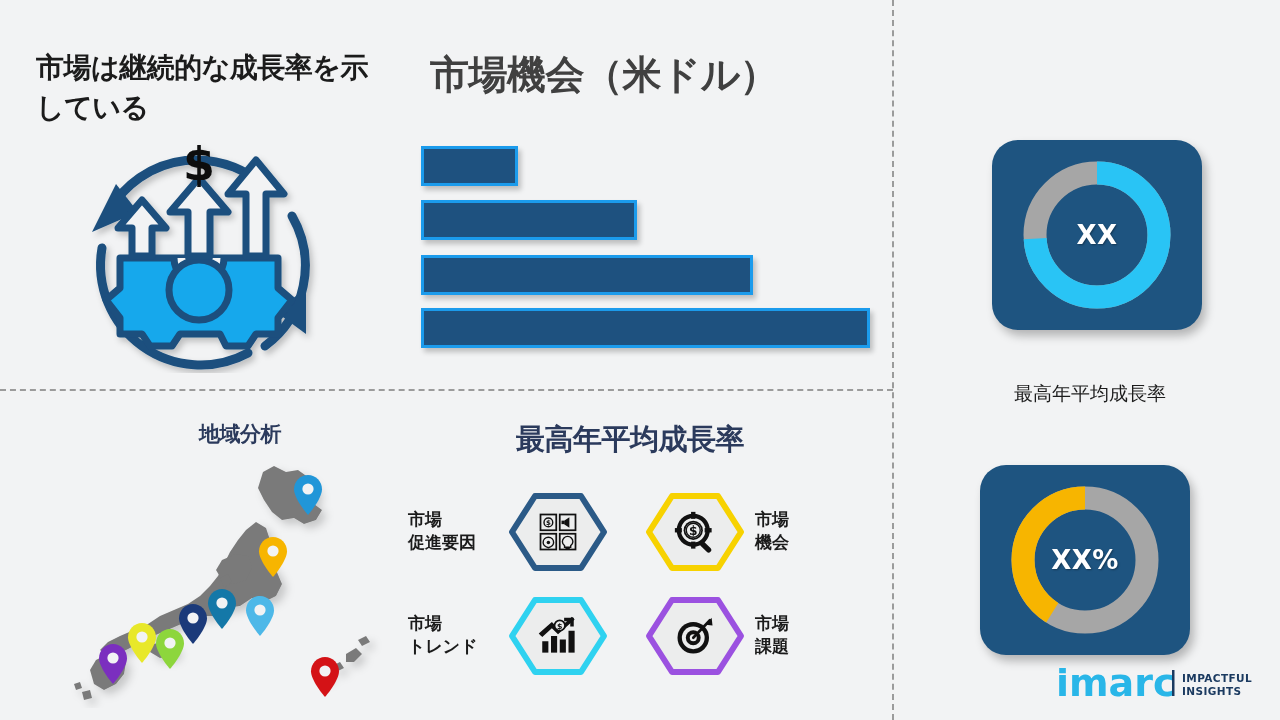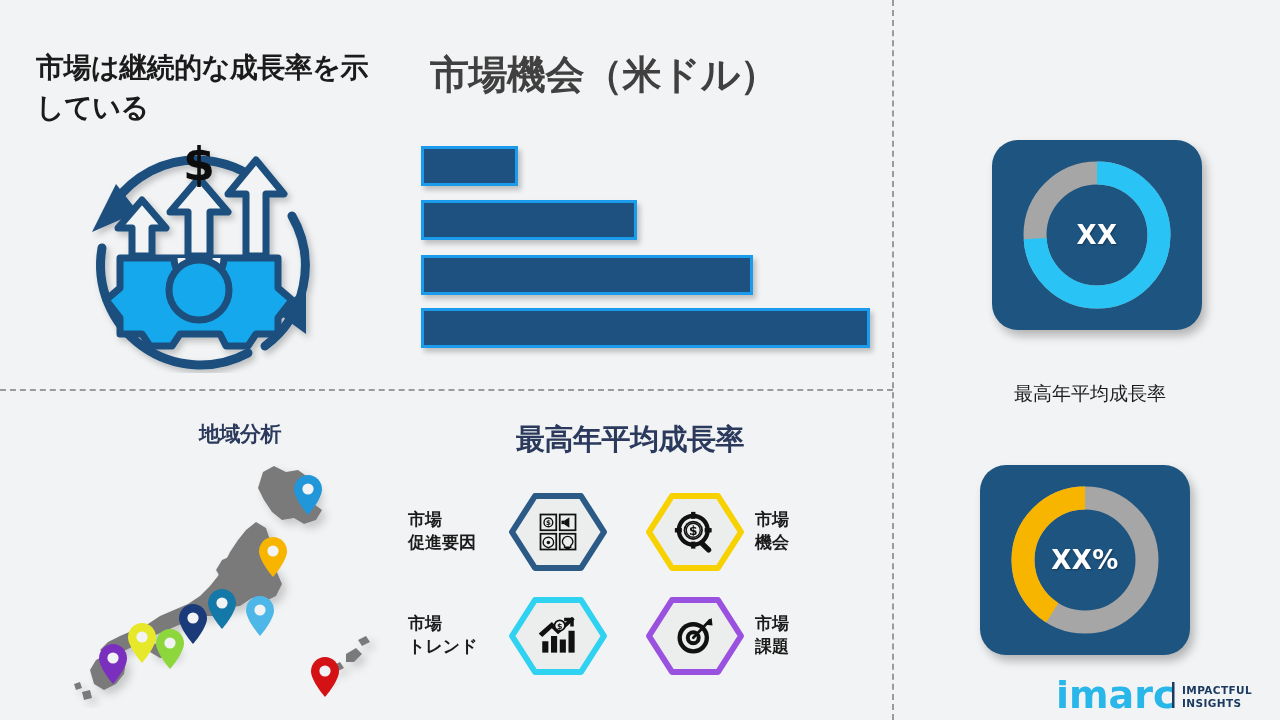--- a/index.html
+++ b/index.html
@@ -200,21 +200,20 @@
     align-items: center;
     justify-content: center;
   }
   
   .logo {
     position: absolute;
     left: 1056px;
     top: 660px;
     width: 200px;
     height: 46px;
-    margin-top: 12px;
   }
 </style>
 </head>
 <body>
 
 <div id="canvas">
 
   <div class="divider-v"></div>
   <div class="divider-h"></div>
 

